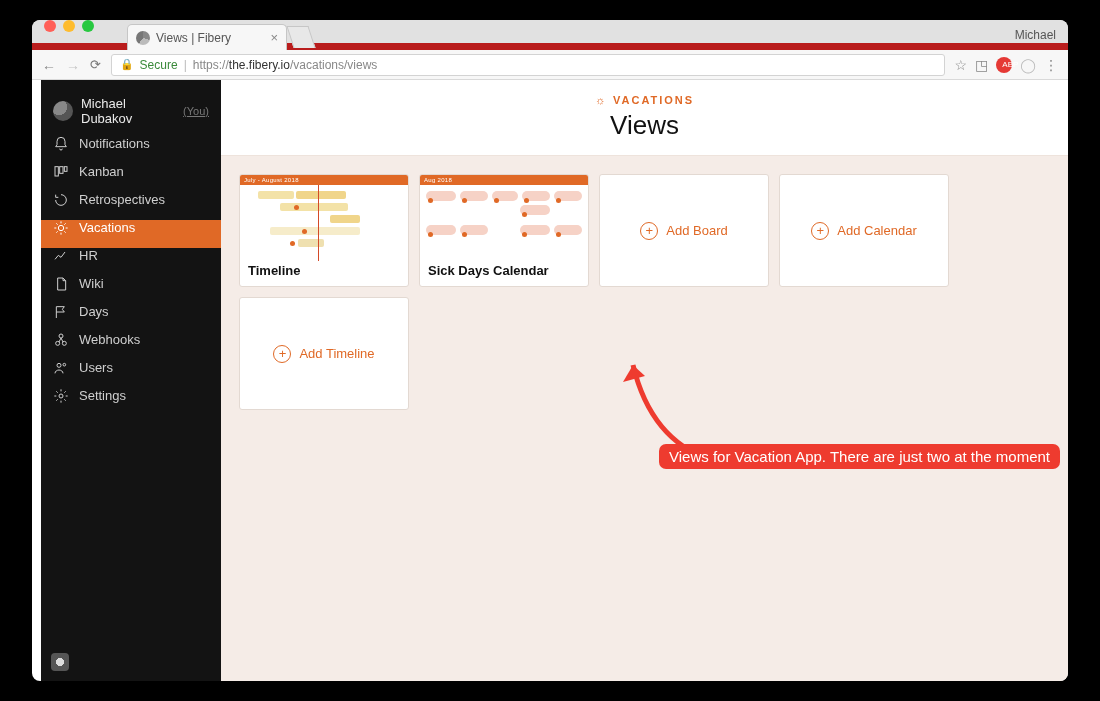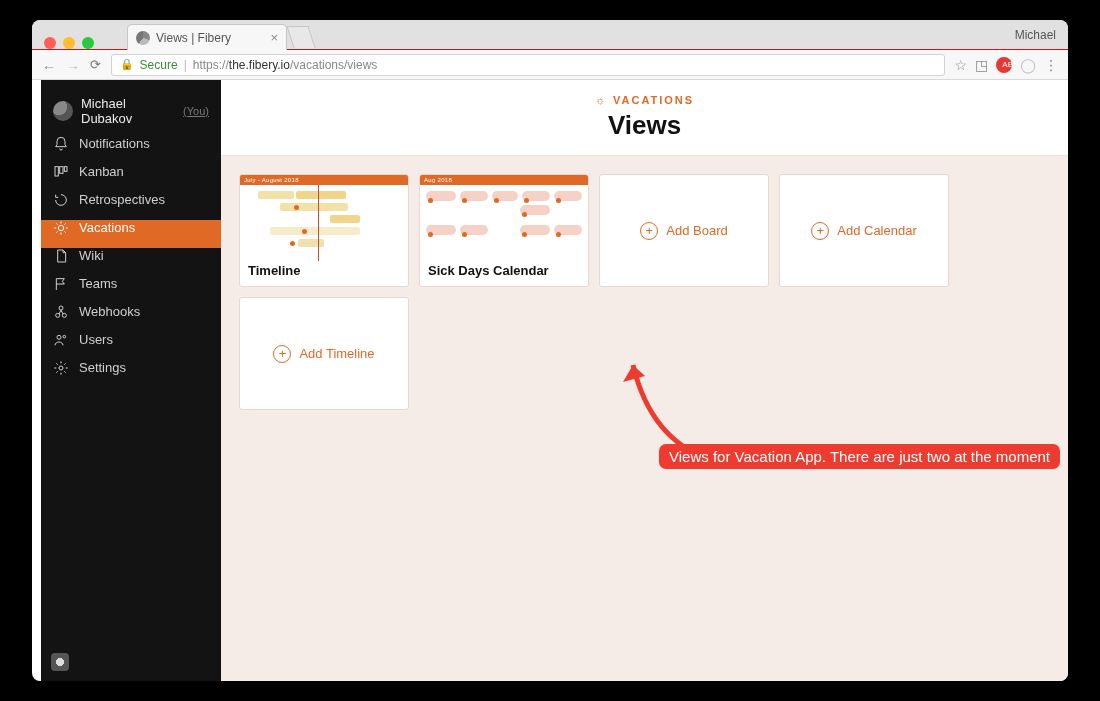--- a/index.html
+++ b/index.html
@@ -1,20 +1,20 @@
 <!DOCTYPE html>
 <html><head>
 <meta charset="utf-8">
 <style>
   * { box-sizing: border-box; margin: 0; padding: 0; }
   html, body { width: 1100px; height: 701px; overflow: hidden; font-family: -apple-system, "Helvetica Neue", Arial, sans-serif; background:#000; }
   .frame { position:absolute; left:32px; top:20px; width:1036px; height:661px; background:#fff; border-radius:8px; box-shadow:0 18px 40px rgba(0,0,0,.5); overflow:hidden; }
 
   
-  .titlebar { height:30px; background:#e1e1e1; border-bottom:1px solid #b91c1c; border-top-left-radius:8px; border-top-right-radius:8px; display:flex; align-items:flex-end; position:relative; }
+  .titlebar { height:30px; background:#e1e1e1; border-bottom:7px solid #b91c1c; border-top-left-radius:8px; border-top-right-radius:8px; display:flex; align-items:flex-start; position:relative; }
   .traffic { display:flex; gap:7px; margin-left:12px; }
   .dot { width:12px; height:12px; border-radius:50%; }
   .d-red{background:#ff5f57;} .d-yel{background:#febc2e;} .d-gre{background:#28c840;}
   .tab { position:absolute; left:95px; top:4px; height:26px; width:160px; background:#f7f7f7; border:1px solid #c6c6c6; border-bottom:none; border-top-left-radius:5px; border-top-right-radius:5px; display:flex; align-items:center; padding:0 8px; font-size:12px; color:#555; }
   .tab .favicon{width:14px;height:14px;border-radius:50%;background:conic-gradient(#888 0 30%, #bbb 0 60%, #777 0 100%);margin-right:6px;flex:none;}
   .tab .tclose{margin-left:auto;color:#888;font-size:13px;}
   .tab-plus{position:absolute;left:258px;top:6px;width:22px;height:22px;border:1px solid #c6c6c6;border-bottom:none;transform:skewX(18deg);background:#e8e8e8;}
   .chrome-user{position:absolute;right:12px;top:0;height:30px;line-height:30px;font-size:12px;color:#555;}
 
   
@@ -42,21 +42,21 @@
   .nav-item.active{background:#e06926;color:#fff;}
   .nav-icon{width:16px;height:16px;flex:none;display:flex;align-items:center;justify-content:center;}
   .nav-icon svg{stroke:#cfcfcf;fill:none;stroke-width:1.5;}
   .nav-item.active .nav-icon svg{stroke:#fff;}
   .sidebar-bottom{margin-top:auto;padding:10px;}
   .logo-dot{width:18px;height:18px;border-radius:4px;background:radial-gradient(circle,#ddd 0 30%,#555 31% 100%);}
 
   .content { flex:1; background:#f5ece7; position:relative; overflow:auto;}
   .header { background:#fff; text-align:center; padding:10px 0 14px; border-bottom:1px solid #eee3dc;}
   .hdr-label{color:#e06926;font-size:11px;letter-spacing:2px;font-weight:600;display:inline-flex;align-items:center;gap:6px;}
-  .hdr-title{font-size:26px;font-weight:700;color:#111;margin-top:2px;}
+  .hdr-title{font-size:26px;font-weight:400;color:#111;margin-top:2px;}
 
   .cards{padding:18px;display:grid;grid-template-columns:repeat(4,170px);gap:10px;}
   .card{width:170px;height:113px;background:#fff;border:1px solid #e3d9d2;border-radius:3px;position:relative;cursor:pointer;}
   .card .topbar{height:10px;background:#e06926;border-top-left-radius:2px;border-top-right-radius:2px;font-size:6px;color:#fff;line-height:10px;padding-left:4px;letter-spacing:.3px;}
   .card .preview{position:absolute;top:10px;left:0;right:0;height:76px;overflow:hidden;}
   .card .title{position:absolute;left:8px;bottom:8px;font-size:13px;font-weight:700;color:#111;}
   
   .tl-row{position:absolute;height:8px;border-radius:2px;}
   .tl1{left:18px;top:6px;width:36px;background:#f3e2a7;}
   .tl2{left:56px;top:6px;width:50px;background:#f0d58a;}
@@ -163,33 +163,41 @@
               <svg viewBox="0 0 24 24" width="16" height="16">
                 <circle cx="12" cy="12" r="4"></circle>
                 <path d="M12 2v3M12 19v3M2 12h3M19 12h3M5 5l2 2M17 17l2 2M17 7l2-2M5 19l2-2"></path>
               </svg>
             </span>
           <span>Vacations</span>
         </div>
         <div class="nav-item">
           <span class="nav-icon">
               <svg viewBox="0 0 24 24" width="16" height="16">
+                <path d="M3 17l5-6 4 3 6-8"></path>
+              </svg>
+            </span>
+          <span>HR</span>
+        </div>
+        <div class="nav-item">
+          <span class="nav-icon">
+              <svg viewBox="0 0 24 24" width="16" height="16">
                 <path d="M7 3h8l4 4v14H7z"></path>
                 <path d="M15 3v4h4"></path>
               </svg>
             </span>
           <span>Wiki</span>
         </div>
         <div class="nav-item">
           <span class="nav-icon">
               <svg viewBox="0 0 24 24" width="16" height="16">
                 <path d="M5 21V4l12 0-3 4 3 4H5"></path>
               </svg>
             </span>
-          <span>Teams</span>
+          <span>Days</span>
         </div>
         <div class="nav-item">
           <span class="nav-icon">
               <svg viewBox="0 0 24 24" width="16" height="16">
                 <circle cx="7" cy="17" r="3"></circle>
                 <circle cx="17" cy="17" r="3"></circle>
                 <circle cx="12" cy="6" r="3"></circle>
                 <path d="M9 15l3-6 3 6"></path>
               </svg>
             </span>

